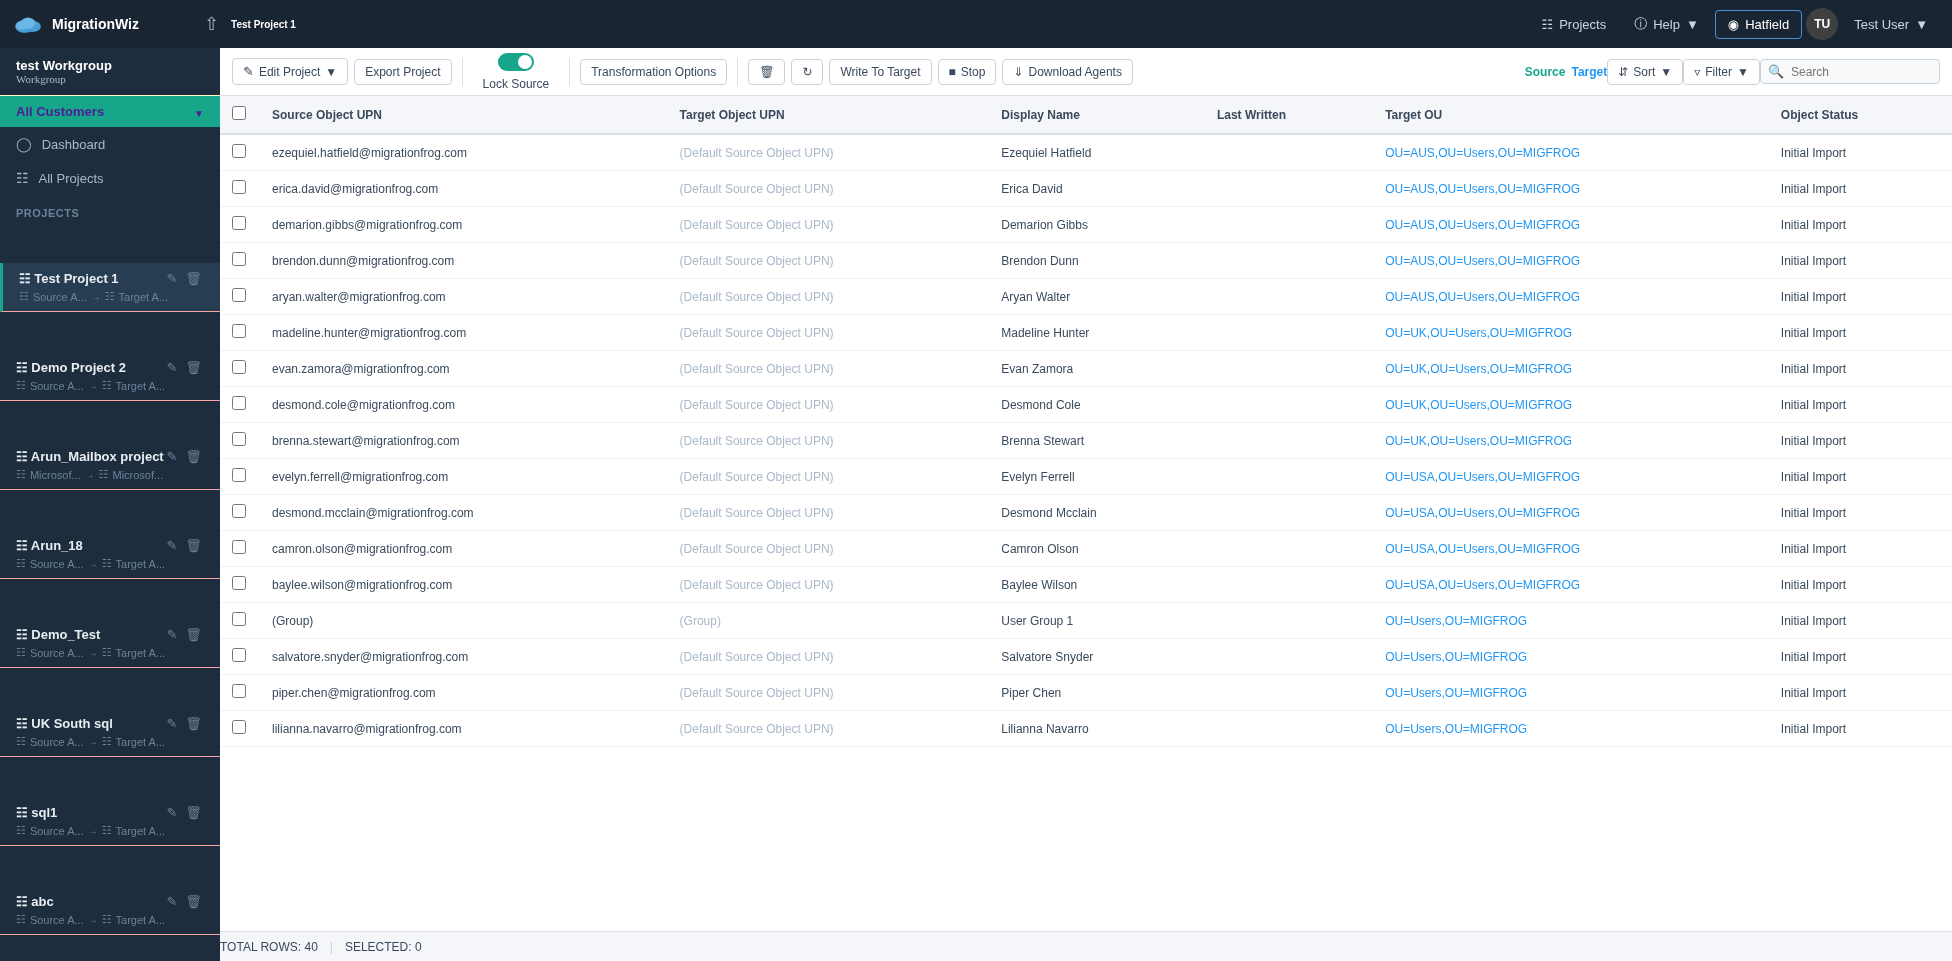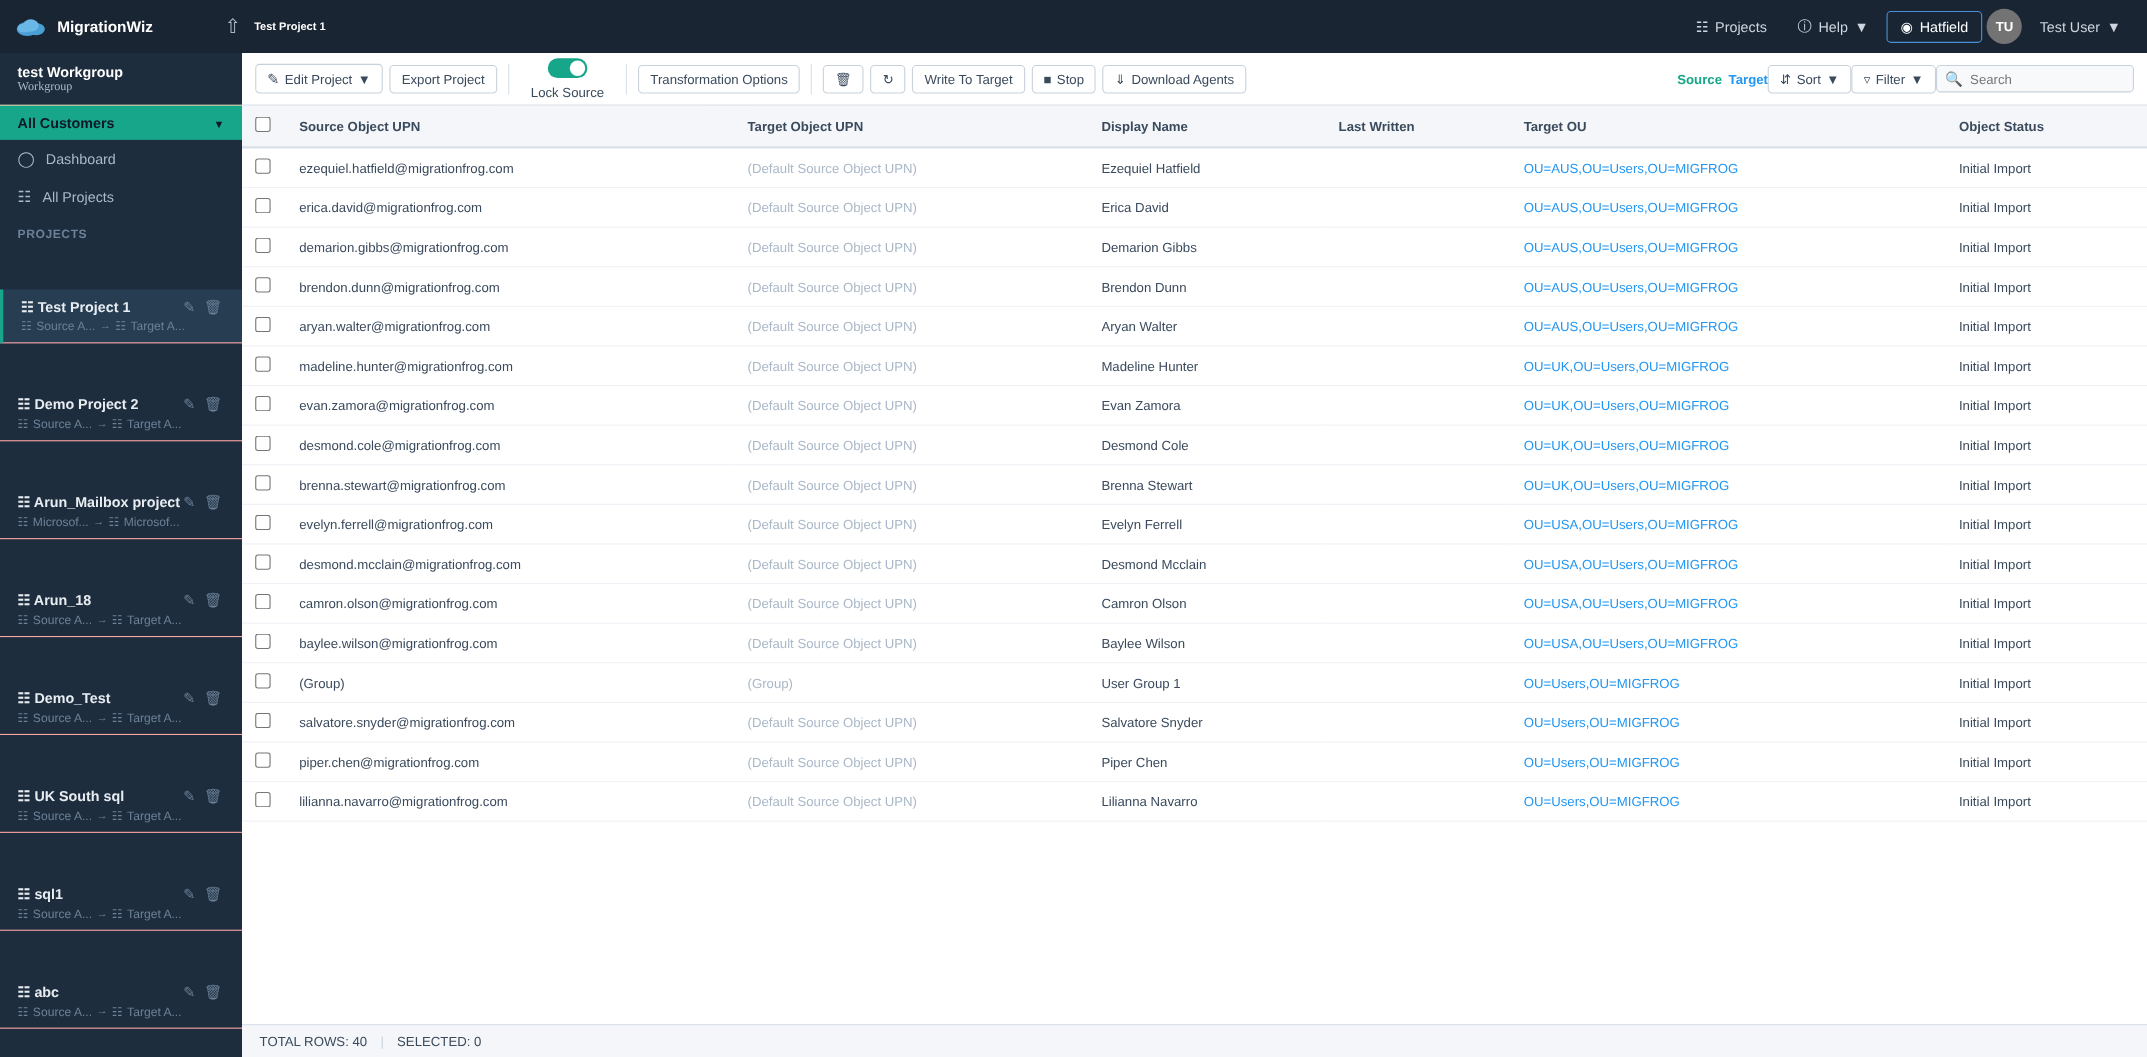--- a/index.html
+++ b/index.html
@@ -7,30 +7,30 @@
 
     
     .top-nav {
       display: flex; align-items: center; background: #1a2533; height: 48px; padding: 0 12px; gap: 12px; position: fixed; top: 0; left: 0; right: 0; z-index: 100;
     }
     .top-nav .logo-area { display: flex; align-items: center; gap: 8px; color: #fff; font-size: 14px; font-weight: 600; min-width: 180px; }
     .logo-cloud { width: 32px; height: 24px; }
     .top-nav .nav-actions { display: flex; align-items: center; gap: 4px; margin-left: auto; }
     .top-nav .nav-btn { display: flex; align-items: center; gap: 6px; color: #cdd5e0; background: none; border: none; cursor: pointer; padding: 6px 12px; font-size: 13px; border-radius: 4px; }
     .top-nav .purchase-btn { color: #fff; background: none; border: 1px solid #4a90d9; border-radius: 4px; }
-    .top-nav .user-avatar { width: 32px; height: 32px; border-radius: 50%; background: #737373; color: #fff; display: flex; align-items: center; justify-content: center; font-size: 12px; font-weight: 700; }
+    .top-nav .user-avatar { width: 32px; height: 32px; border-radius: 50%; background: #404040; color: #fff; display: flex; align-items: center; justify-content: center; font-size: 12px; font-weight: 700; }
 
     
     .sidebar {
       position: fixed; top: 48px; left: 0; width: 220px; bottom: 0; background: #1e2d3d; overflow-y: auto; z-index: 90;
     }
     .sidebar-workgroup { padding: 10px 16px; border-bottom: 1px solid #fef9c3; }
     .sidebar-workgroup .wg-label { color: #aab8c8; font-size: 11px; font-family: Liberation Serif, serif; }
     .sidebar-workgroup .wg-name { color: #fff; font-size: 13px; font-weight: 600; }
-    .sidebar-customer { display: flex; align-items: flex-end; justify-content: space-between; padding: 8px 16px; background: #17a689; color: #0f172a; font-size: 13px; font-weight: 600; cursor: pointer; }
+    .sidebar-customer { display: flex; align-items: flex-end; justify-content: space-between; padding: 8px 16px; background: #17a689; color: #4c1d95; font-size: 13px; font-weight: 600; cursor: pointer; }
     .sidebar-customer .chevron { font-size: 10px; }
     .sidebar-menu-item { display: flex; align-items: center; gap: 10px; padding: 9px 16px; color: #aab8c8; cursor: pointer; font-size: 13px; }
     .sidebar-menu-item .mi-icon { font-size: 14px; }
     .sidebar-section-label { padding: 12px 16px 4px; color: #6b8299; font-size: 11px; font-weight: 700; letter-spacing: 0.5px; text-transform: uppercase; }
     .sidebar-project-item { padding: 8px 16px; cursor: pointer; border-bottom: 1px solid #fca5a5; margin-top: 40px; }
     .sidebar-project-item.active { background: #263d52; border-left: 3px solid #17a689; }
     .project-name-row { display: flex; align-items: center; justify-content: space-between; }
     .project-name { color: #e8edf2; font-size: 13px; font-weight: 600; }
     .project-actions { display: flex; gap: 4px; }
     .project-actions button { background: none; border: none; color: #6b8299; cursor: pointer; font-size: 13px; padding: 0 2px; }
@@ -66,21 +66,21 @@
     .data-table thead th.checkbox-col { width: 40px; }
     .data-table tbody tr { border-bottom: 1px solid #eef1f5; }
     .data-table tbody td { padding: 9px 12px; font-size: 12px; color: #3a4a5c; }
     .data-table tbody td.checkbox-col { width: 40px; }
     .data-table tbody td .target-upn { color: #aab8c8; }
     .data-table tbody td .target-ou-link { color: #2196F3; cursor: pointer; }
     .checkbox-input { width: 14px; height: 14px; cursor: pointer; accent-color: #17a689; }
 
     
     .status-bar {
-      position: fixed; bottom: 0; left: 220px; right: 0; height: 30px; background: #f4f6f9; border-top: 1px solid #d9e0e8; display: flex; align-items: center; padding: 0 16px; font-size: 12px; color: #3a4a5c;
+      position: fixed; bottom: 0; left: 204px; right: 0; height: 30px; background: #f4f6f9; border-top: 1px solid #d9e0e8; display: flex; align-items: center; padding: 0 16px; font-size: 12px; color: #3a4a5c;
     }
 
     
     ::-webkit-scrollbar { width: 8px; height: 8px; }
     ::-webkit-scrollbar-track { background: #f0f2f5; }
     ::-webkit-scrollbar-thumb { background: #c8d2dc; border-radius: 4px; }
   </style>
 </head>
 <body>
 

